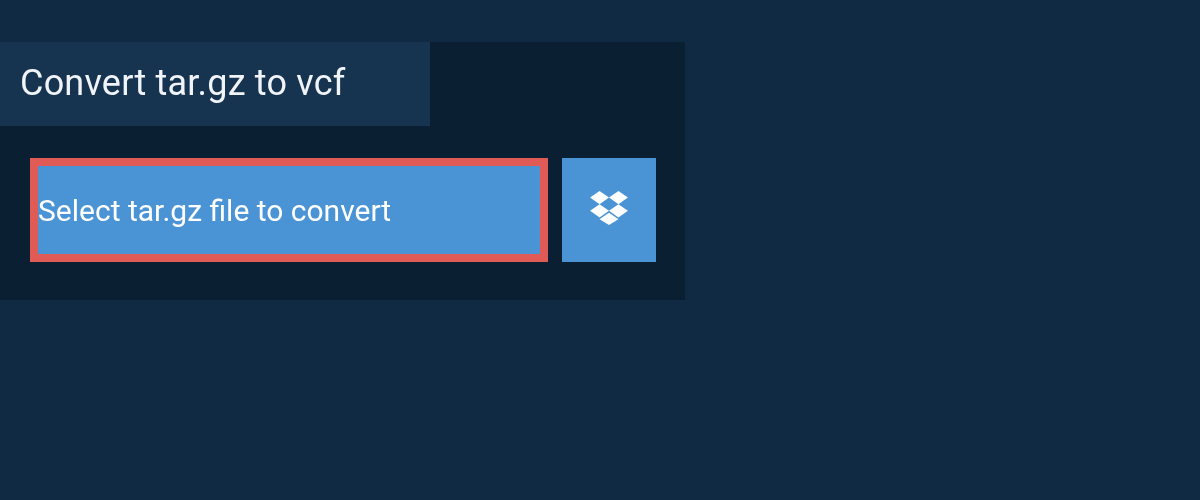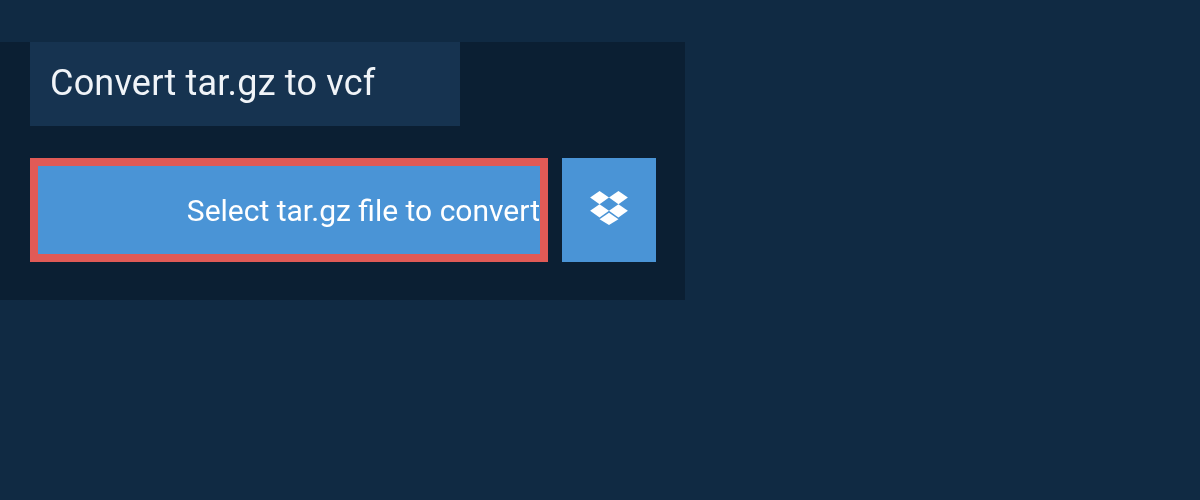--- a/index.html
+++ b/index.html
@@ -17,21 +17,20 @@
     .panel {
       background: #0b1f33;
       width: 685px;
       margin-top: 42px;
     }
     .title-tab {
       background: #163350;
       display: inline-block;
       padding: 20px 36px 22px 20px;
       min-width: 430px;
-      margin-left: 30px;
     }
     .title-text {
       color: #f0f4f8;
       font-size: 36px;
       font-weight: 400;
       letter-spacing: 0.2px;
     }
     .button-row {
       padding: 32px 30px 38px 30px;
       display: flex;
@@ -39,21 +38,21 @@
       align-items: stretch;
     }
     .select-button {
       flex: 0 0 auto;
       width: 518px;
       height: 104px;
       background: #4a94d6;
       border: 8px solid #e05a56;
       display: flex;
       align-items: center;
-      justify-content: flex-end;
+      justify-content: flex-start;
       cursor: pointer;
     }
     .select-button-text {
       color: #ffffff;
       font-size: 30px;
       font-weight: 400;
     }
     .dropbox-button {
       flex: 0 0 auto;
       width: 94px;

